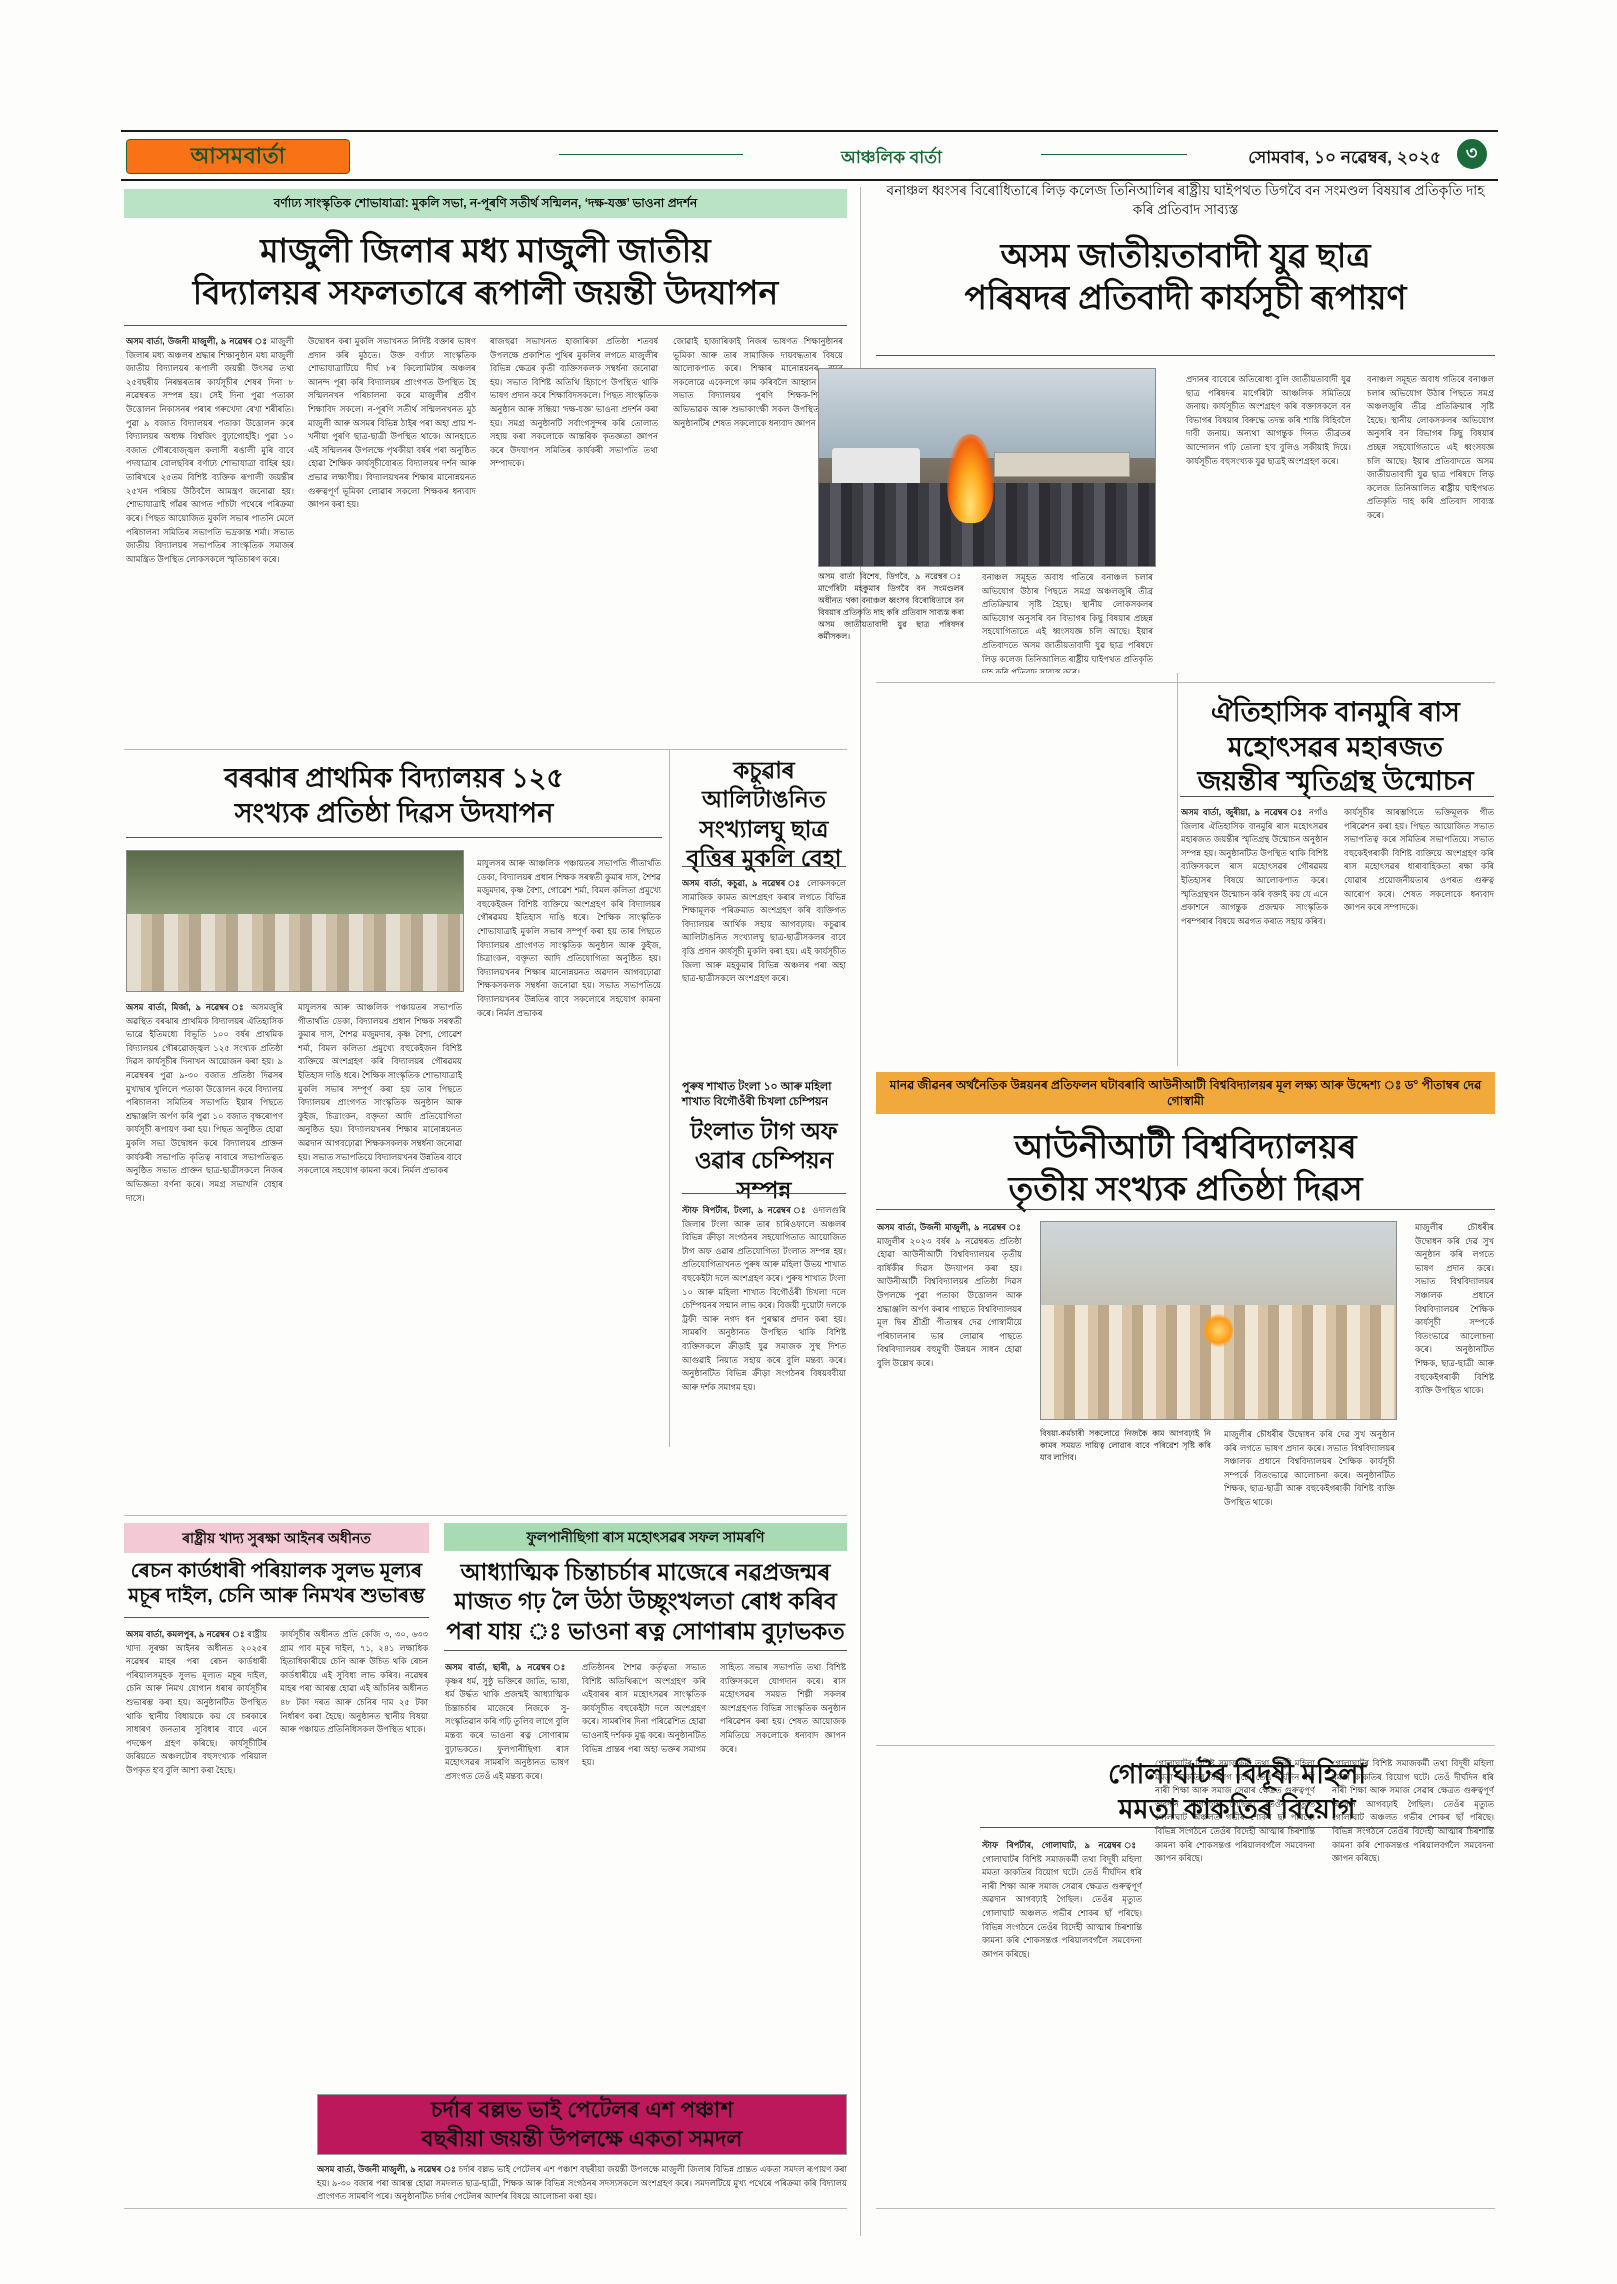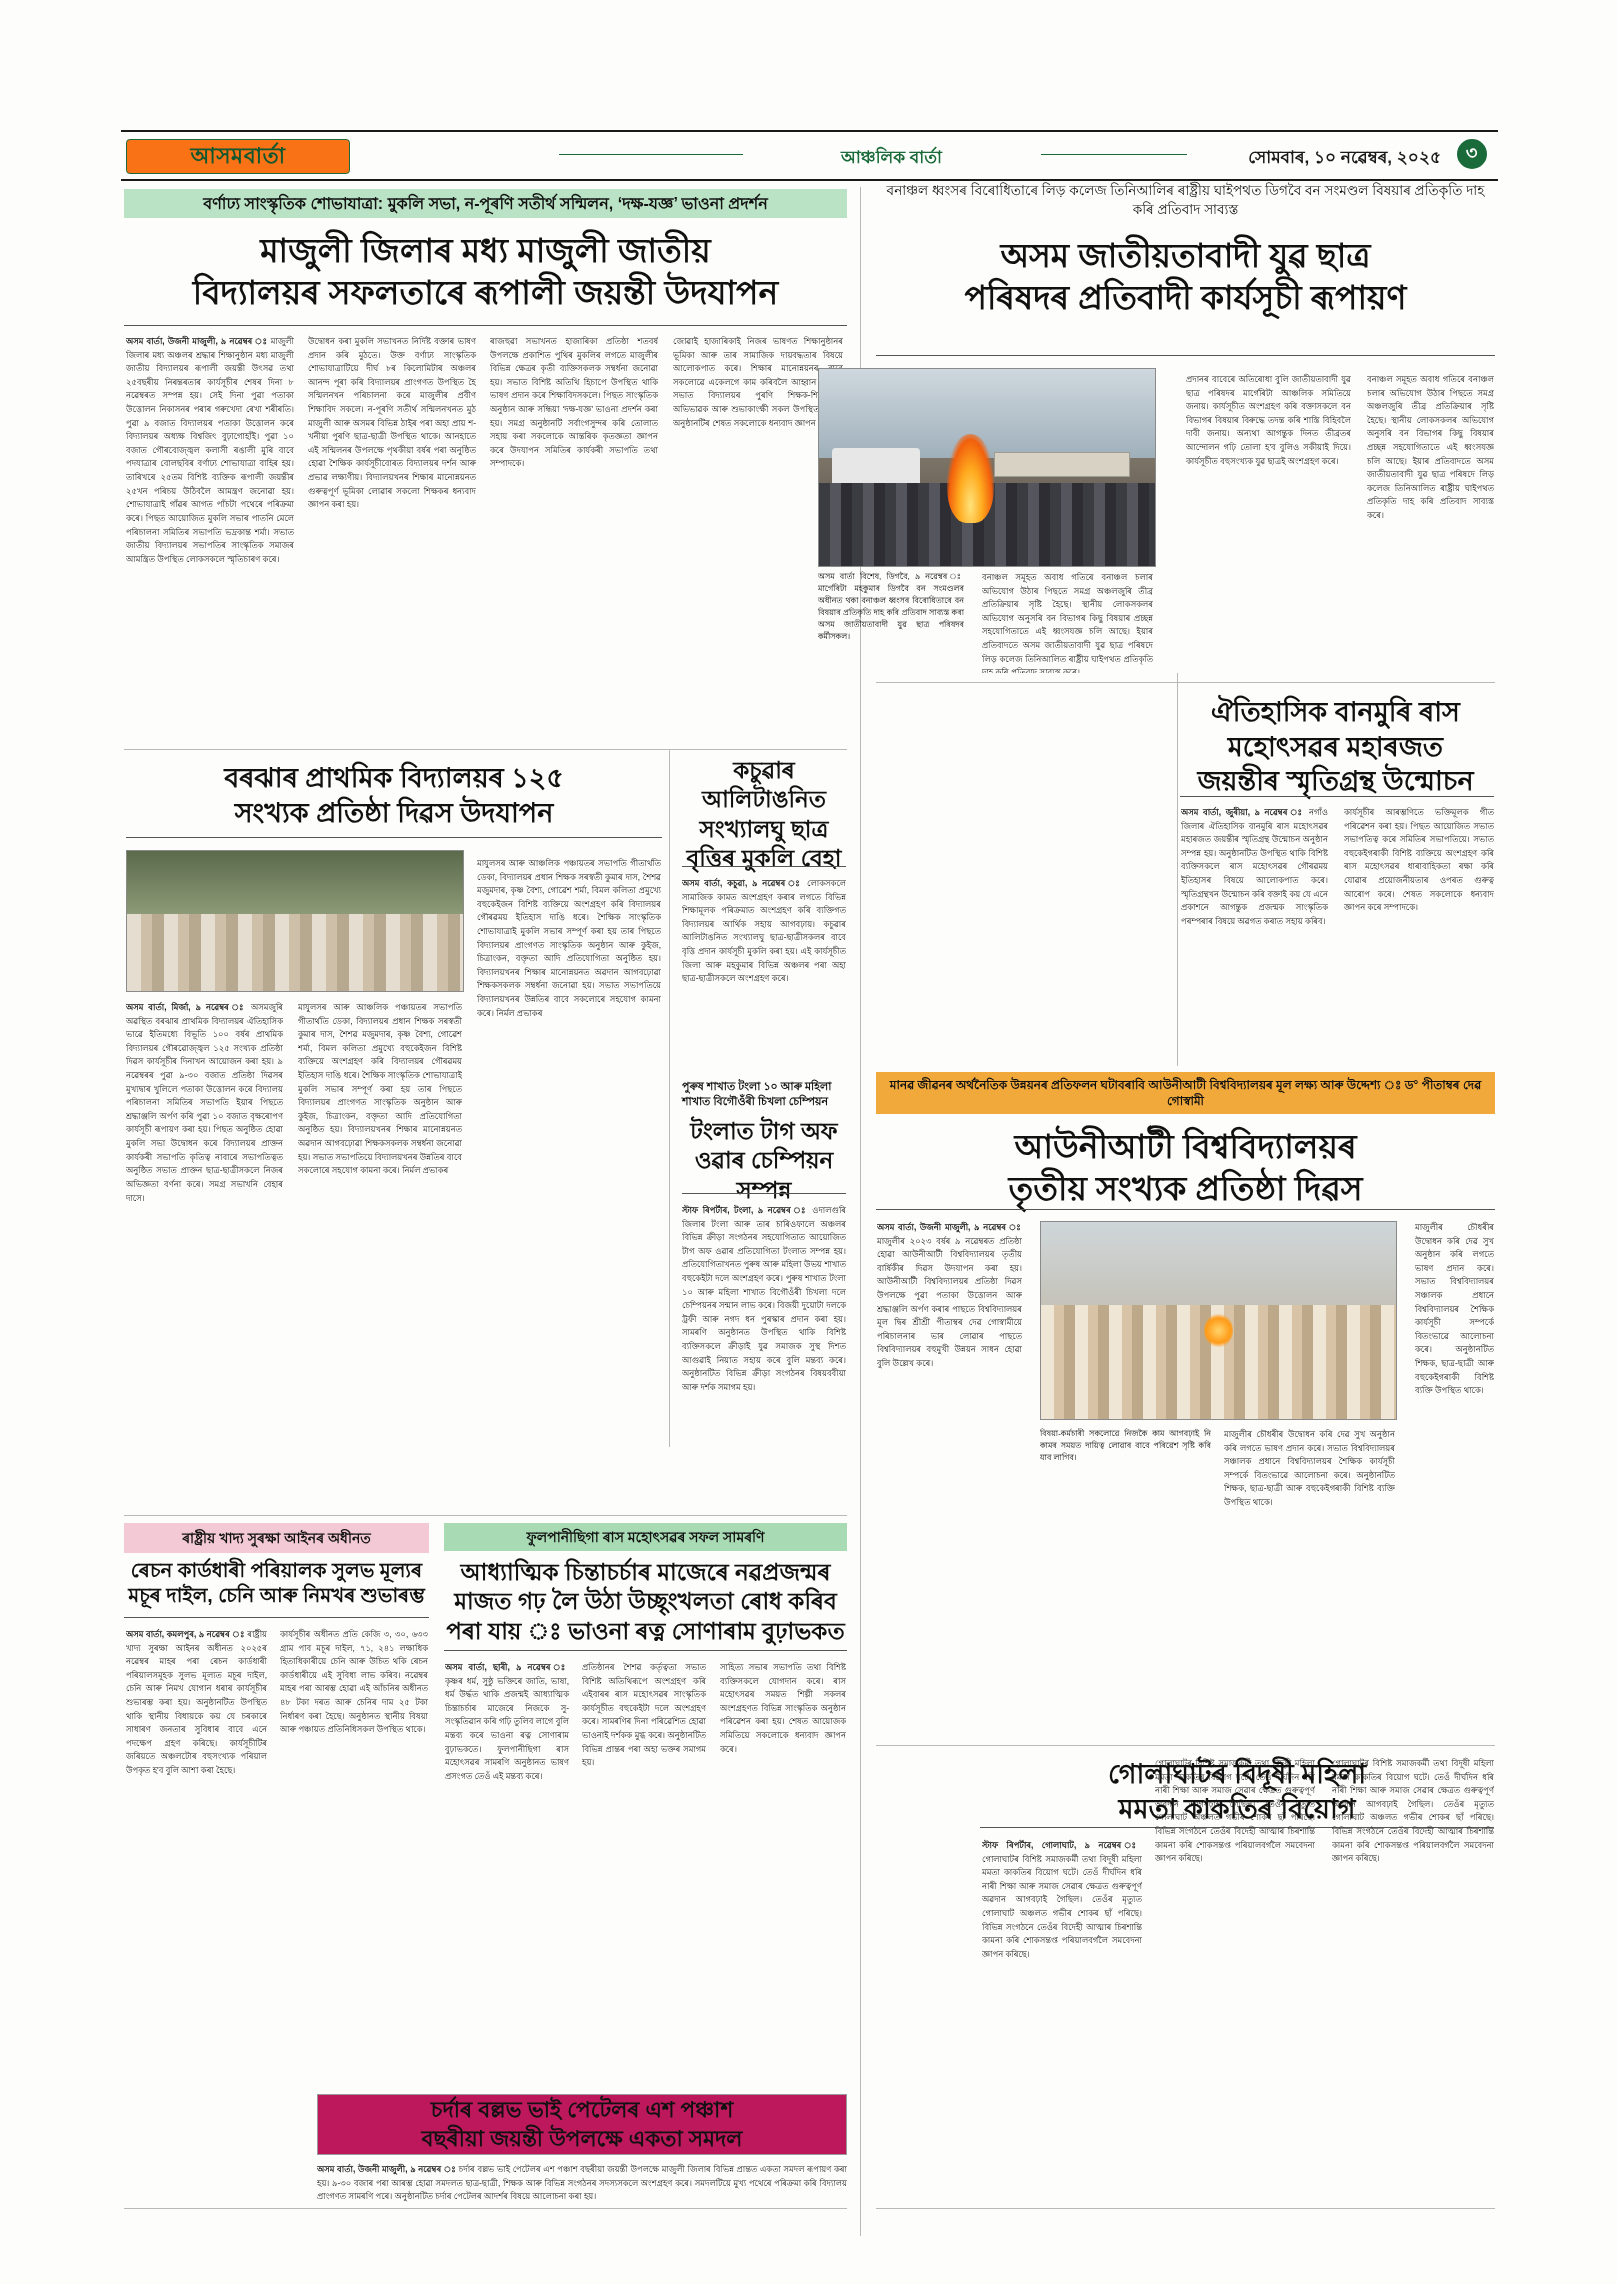--- a/index.html
+++ b/index.html
@@ -81,21 +81,21 @@
     <div class="mast-center asm">আঞ্চলিক বাৰ্তা</div>
     <div class="mast-center-rule" style="left:920px;width:146px;"></div>
     <div class="mast-date asm">সোমবাৰ, ১০ নৱেম্বৰ, ২০২৫</div>
     <div class="mast-pageno asm">৩</div>
   </div>
 
   <div class="vrule" style="left:860px;top:187px;height:2049px;"></div>
   <div class="vrule" style="left:669px;top:749px;height:698px;"></div>
   <div class="vrule" style="left:1177px;top:673px;height:393px;"></div>
 
-  <div class="banner green asm" style="position:absolute;left:124px;top:189px;width:723px;height:29px;font-size:16px;padding:0 6.3px;">বৰ্ণাঢ্য সাংস্কৃতিক শোভাযাত্ৰা: মুকলি সভা, ন-পূৰণি সতীৰ্থ সন্মিলন, ‘দক্ষ-যজ্ঞ’ ভাওনা প্ৰদৰ্শন</div>
+  <div class="banner green asm" style="position:absolute;left:124px;top:189px;width:723px;height:29px;font-size:12px;padding:0 6.3px;">বৰ্ণাঢ্য সাংস্কৃতিক শোভাযাত্ৰা: মুকলি সভা, ন-পূৰণি সতীৰ্থ সন্মিলন, ‘দক্ষ-যজ্ঞ’ ভাওনা প্ৰদৰ্শন</div>
 
   <div class="asm" style="position:absolute;left:876px;top:181px;width:619px;font-size:13.6px;font-weight:normal;line-height:1.42;text-align:center;color:#111;">বনাঞ্চল ধ্বংসৰ বিৰোধিতাৰে লিড় কলেজ তিনিআলিৰ ৰাষ্ট্ৰীয় ঘাইপথত ডিগবৈ বন সংমণ্ডল বিষয়াৰ প্ৰতিকৃতি দাহ কৰি প্ৰতিবাদ সাব্যস্ত</div>
 
   <h1 class="hl hl-xl asm" style="position:absolute;left:124px;top:230px;width:723px;white-space:pre-line;">মাজুলী জিলাৰ মধ্য মাজুলী জাতীয়
 বিদ্যালয়ৰ সফলতাৰে ৰূপালী জয়ন্তী উদযাপন</h1>
   <div class="rule-thin" style="position:absolute;left:124px;top:325px;width:723px;"></div>
 
   <div class="body-col asm" style="position:absolute;left:126px;top:335px;width:168px;height:406px;overflow:hidden;"><b>অসম বাৰ্তা, উজনী মাজুলী, ৯ নৱেম্বৰ ঃ</b> <span>মাজুলী জিলাৰ মধ্য অঞ্চলৰ শ্ৰদ্ধাৰ শিক্ষানুষ্ঠান মধ্য মাজুলী জাতীয় বিদ্যালয়ৰ ৰূপালী জয়ন্তী উৎসৱ তথা ২৫বছৰীয় নিৰন্তৰতাৰ কাৰ্যসূচীৰ শেষৰ দিনা ৮ নৱেম্বৰত সম্পন্ন হয়। সেই দিনা পুৱা পতাকা উত্তোলন নিকাসনৰ পৰাৰ গৰুখেদা ৰেখা শৰীৰতি। পুৱা ৯ বজাত বিদ্যালয়ৰ পতাকা উত্তোলন কৰে বিদ্যালয়ৰ অধ্যক্ষ বিশ্বজিৎ বুঢ়াগোহাঁই। পুৱা ১০ বজাত গৌৰবোজ্জ্বল কলাসী ৰঙালী মুৰি বাবে পদযাত্ৰাৰ বোলছবিৰ বৰ্ণাঢ্য শোভাযাত্ৰা বাহিৰ হয়। তাৰিখৰে ২৫তম বিশিষ্ট ব্যক্তিক ৰূপালী জয়ন্তীৰ ২৫খন পৰিচয় উঠিবলৈ আমন্ত্ৰণ জনোৱা হয়। শোভাযাত্ৰাই গাঁৱৰ আগত পাঁচটা পথেৰে পৰিক্ৰমা কৰে। পিছত আয়োজিত মুকলি সভাৰ পাতনি মেলে পৰিচালনা সমিতিৰ সভাপতি ভদ্ৰকান্ত শৰ্মা। সভাত জাতীয় বিদ্যালয়ৰ সভাপতিৰ সাংস্কৃতিক সমাজৰ আমন্ত্ৰিত উপস্থিত লোকসকলে স্মৃতিচাৰণ কৰে।</span></div>
   <div class="body-col asm" style="position:absolute;left:308px;top:335px;width:168px;height:406px;overflow:hidden;">উদ্বোধন কৰা মুকলি সভাখনত নিৰ্দিষ্ট বক্তাৰ ভাষণ প্ৰদান কৰি মুঠতে। উক্ত বৰ্ণাঢ্য সাংস্কৃতিক শোভাযাত্ৰাটিয়ে দীৰ্ঘ ৮ৰ কিলোমিটাৰ অঞ্চলৰ আনন্দ পূৰা কৰি বিদ্যালয়ৰ প্ৰাংগণত উপস্থিত হৈ সন্মিলনখন পৰিচালনা কৰে মাজুলীৰ প্ৰবীণ শিক্ষাবিদ সকলে। ন-পূৰণি সতীৰ্থ সন্মিলনখনত মুঠ মাজুলী আৰু অসমৰ বিভিন্ন ঠাইৰ পৰা অহা প্ৰায় শ-খনীয়া পুৰণি ছাত্ৰ-ছাত্ৰী উপস্থিত থাকে। আনহাতে এই সন্মিলনৰ উপলক্ষে পৃথকীয়া বৰ্ষৰ পৰা অনুষ্ঠিত হোৱা শৈক্ষিক কাৰ্যসূচীবোৰত বিদ্যালয়ৰ দৰ্শন আৰু প্ৰভাৱ লক্ষ্যণীয়। বিদ্যালয়খনৰ শিক্ষাৰ মানোন্নয়নত গুৰুত্বপূৰ্ণ ভূমিকা লোৱাৰ সকলো শিক্ষকৰ ধন্যবাদ জ্ঞাপন কৰা হয়।</div>
   <div class="body-col asm" style="position:absolute;left:490px;top:335px;width:168px;height:406px;overflow:hidden;">ৰাজহুৱা সভাখনত হাজাৰিকা প্ৰতিষ্ঠা শতবৰ্ষ উপলক্ষে প্ৰকাশিত পুথিৰ মুকলিৰ লগতে মাজুলীৰ বিভিন্ন ক্ষেত্ৰৰ কৃতী ব্যক্তিসকলক সম্বৰ্ধনা জনোৱা হয়। সভাত বিশিষ্ট অতিথি হিচাপে উপস্থিত থাকি ভাষণ প্ৰদান কৰে শিক্ষাবিদসকলে। পিছত সাংস্কৃতিক অনুষ্ঠান আৰু সন্ধিয়া ‘দক্ষ-যজ্ঞ’ ভাওনা প্ৰদৰ্শন কৰা হয়। সমগ্ৰ অনুষ্ঠানটি সৰ্বাংগসুন্দৰ কৰি তোলাত সহায় কৰা সকলোকে আন্তৰিক কৃতজ্ঞতা জ্ঞাপন কৰে উদযাপন সমিতিৰ কাৰ্যকৰী সভাপতি তথা সম্পাদকে।</div>

